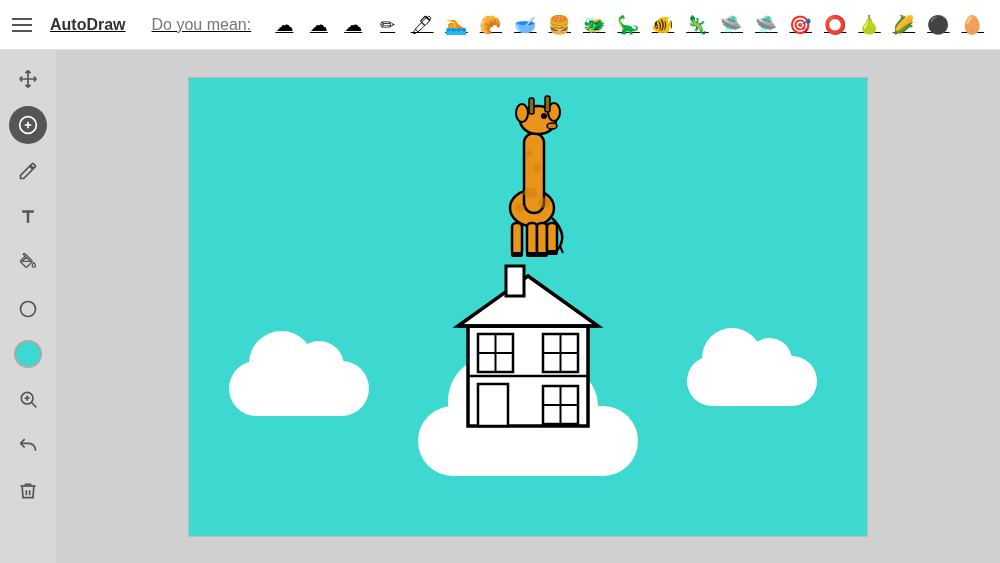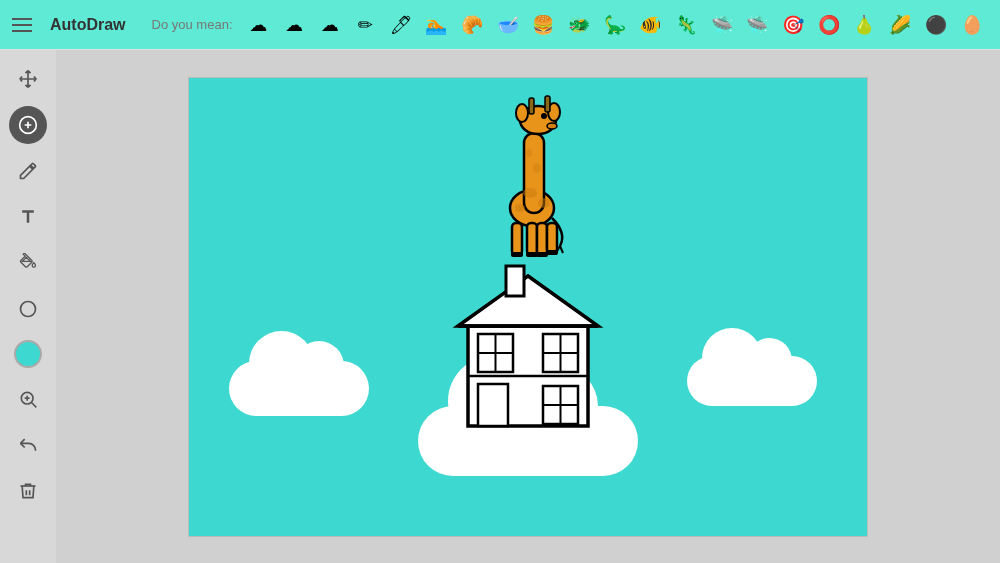--- a/index.html
+++ b/index.html
@@ -9,28 +9,29 @@
       background: #d0d0d0;
       font-family: Arial, sans-serif;
       overflow: hidden;
       display: flex;
       flex-direction: column;
     }
 
     
     #topbar {
       height: 50px;
-      background: #5eead4;
+      background: #ffffff;
       display: flex;
       align-items: center;
       padding: 0 12px;
       gap: 10px;
       border-bottom: 1px solid #e0e0e0;
       flex-shrink: 0;
       z-index: 10;
+      text-decoration: underline;
     }
     #menu-icon {
       cursor: pointer;
       display: flex;
       flex-direction: column;
       gap: 4px;
       margin-right: 8px;
     }
     #menu-icon span {
       display: block;
@@ -39,23 +40,23 @@
       background: #555;
     }
     #app-title {
       font-size: 16px;
       font-weight: bold;
       color: #333;
       margin-right: 16px;
       white-space: nowrap;
     }
     #do-you-mean {
-      font-size: 13px;
+      font-size: 16px;
       color: #777;
-      margin-right: 0;
+      margin-right: 8px;
       white-space: nowrap;
     }
     #suggestions {
       display: flex;
       align-items: center;
       gap: 4px;
       overflow: hidden;
       flex: 1;
     }
     .suggestion-icon {

